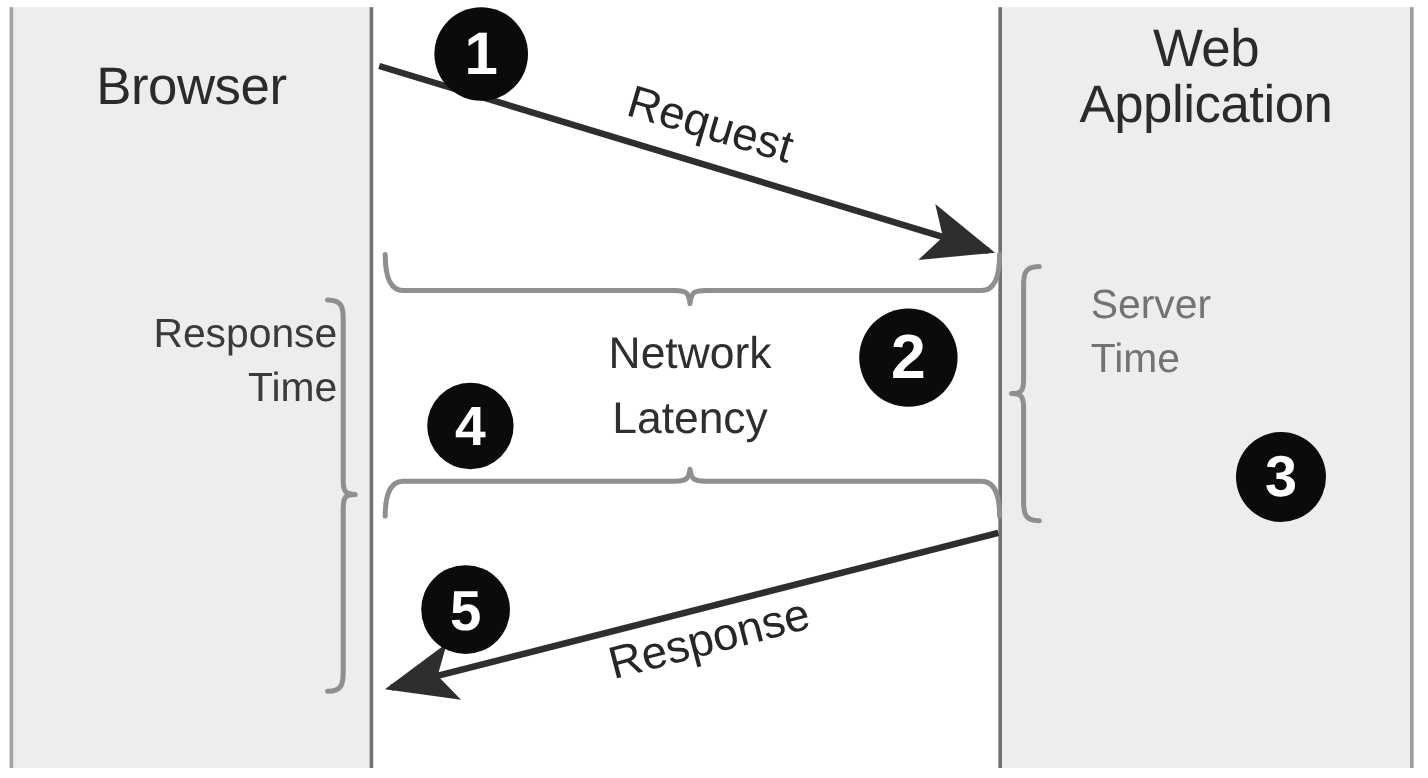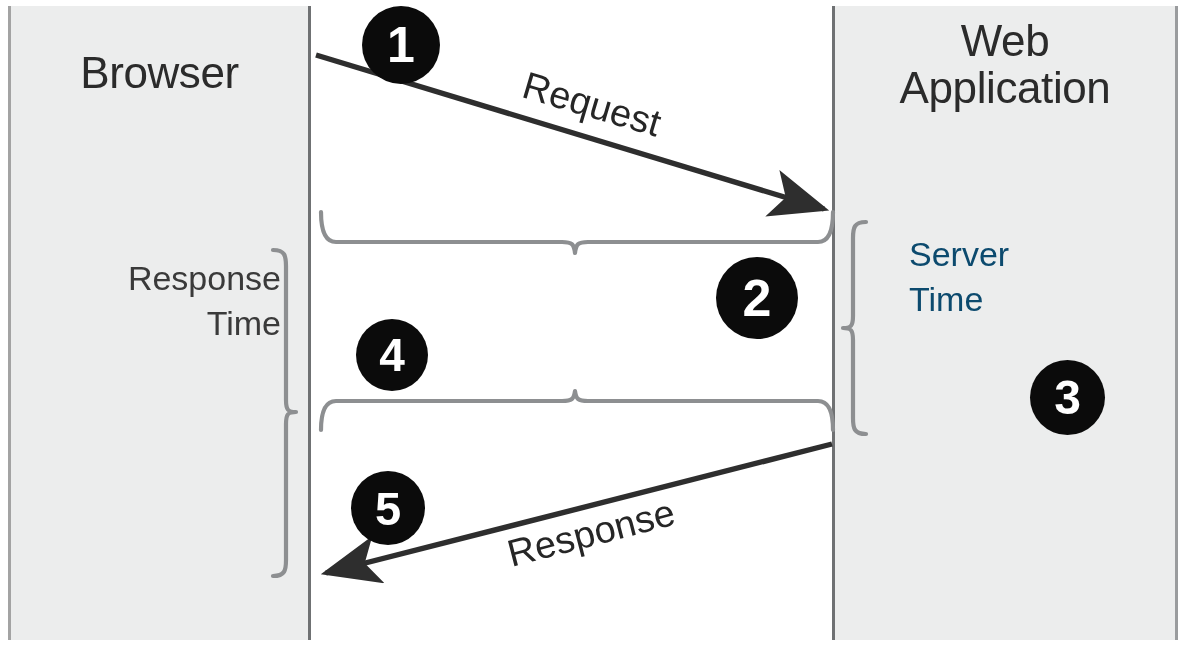--- a/index.html
+++ b/index.html
@@ -66,21 +66,21 @@
     font-weight: 400;
   }
 
   
   .server-time-label {
     position: absolute;
     left: 74px;
     top: 226px;
     width: 250px;
     text-align: left;
-    color: #0c4a6e;
+    color: #737373;
     font-size: 34px;
     line-height: 1.33;
     font-weight: 400;
   }
 
   
   .center-svg {
     position: absolute;
     left: 0;
     top: 0;
@@ -208,20 +208,24 @@
              C572,401 574,399 575,391
              C576,399 578,401 588,401
              L818,401
              C830,401 833,414 833,430" fill="none" stroke="#8d8f91" stroke-width="4.2" stroke-linecap="round" stroke-linejoin="round"></path>
 
     <line x1="316" y1="55" x2="824" y2="209" stroke="#2e2e2e" stroke-width="5.4" marker-end="url(#arrowhead-right)"></line>
 
     <line x1="832" y1="444" x2="326" y2="573" stroke="#2e2e2e" stroke-width="5.4" marker-end="url(#arrowhead-left)"></line>
   </svg>
 
+  <div class="latency-label">
+    <div>Network</div>
+    <div>Latency</div>
+  </div>
 
   <div class="arrow-label label-request">Request</div>
 
   <div class="arrow-label label-response">Response</div>
 
   <div class="badge badge-1">1</div>
   <div class="badge badge-2">2</div>
   <div class="badge badge-3">3</div>
   <div class="badge badge-4">4</div>
   <div class="badge badge-5">5</div>

